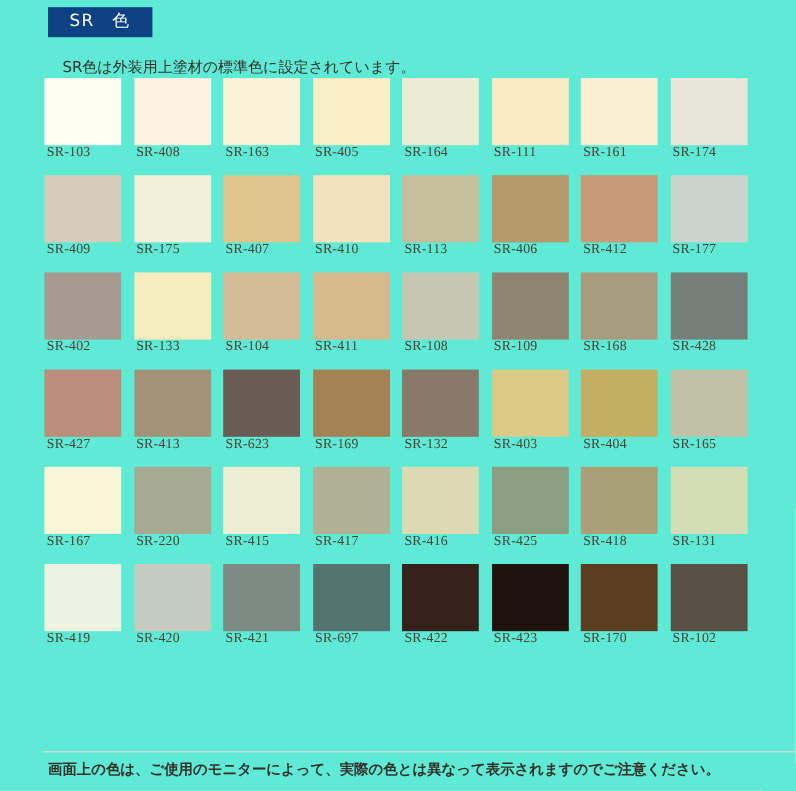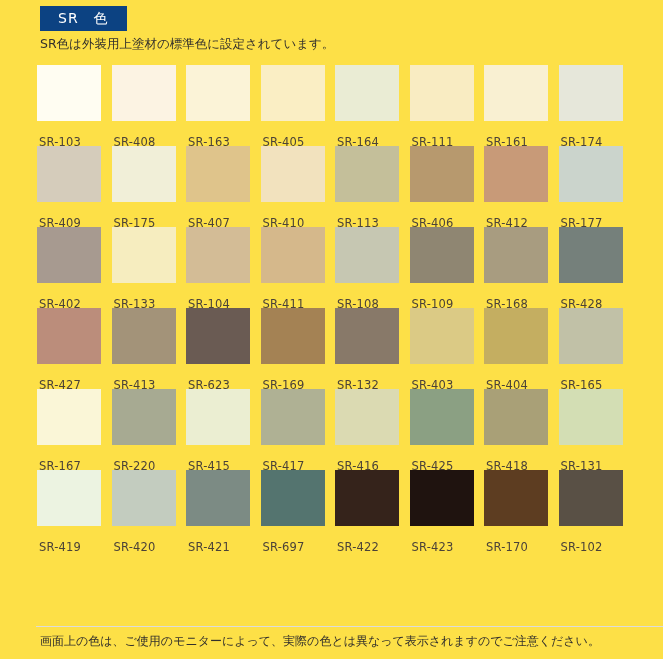--- a/index.html
+++ b/index.html
@@ -1,52 +1,52 @@
 <!DOCTYPE html>
 <html><head>
 <meta charset="utf-8">
 <style>
   html,body{margin:0;padding:0;background:#ffffff;}
   body{
     width:663px;height:659px;overflow:hidden;
     font-family:"DejaVu Sans","Liberation Sans",sans-serif;
     -webkit-font-smoothing:antialiased;
   }
-  .page{position:relative;width:663px;height:659px;background:#fde047;}
+  .page{position:relative;width:663px;height:659px;background:#5eead4;}
 
   .title-badge{
     position:absolute;left:40px;top:6px;
     color:#ffffff;font-size:14px;line-height:1;
     padding:5px 18px 6px 18px;
     letter-spacing:1px;
   }
 
   .subtitle{
-    position:absolute;left:40px;top:36px;margin:0;
+    position:absolute;left:40px;top:36px;margin:12px;
     font-size:12.5px;color:#33302c;white-space:nowrap;
   }
 
   .grid{
     position:absolute;left:37px;top:65px;width:600px;
     display:flex;flex-wrap:wrap;column-gap:10.5px;align-content:flex-start;
   }
   .cell{width:64px;height:81px;}
   .chip{width:64px;height:56px;}
   .chip-label{
-    margin-top:14px;padding-left:2px;
-    font-size:11.5px;color:#4b4238;letter-spacing:0.2px;white-space:nowrap;
+    margin-top:0;padding-left:2px;
+    font-size:11.5px;color:#4b4238;letter-spacing:0.2px;white-space:nowrap;font-family:Liberation Serif, serif;
   }
 
   .divider{
     position:absolute;left:36px;right:0;top:626px;
     border:none;border-top:1px solid #dcdcdc;margin:0;
   }
   .footer-note{
     position:absolute;left:40px;top:633px;margin:0;
-    font-size:12px;color:#33302c;white-space:nowrap;
+    font-size:12px;color:#33302c;white-space:nowrap;font-weight:bold;
   }
 </style>
 </head>
 <body>
 
 <div class="page">
 
   <div class="title-badge" style="background: rgb(12, 66, 130);">
     <span>SR　色</span>
   </div>

